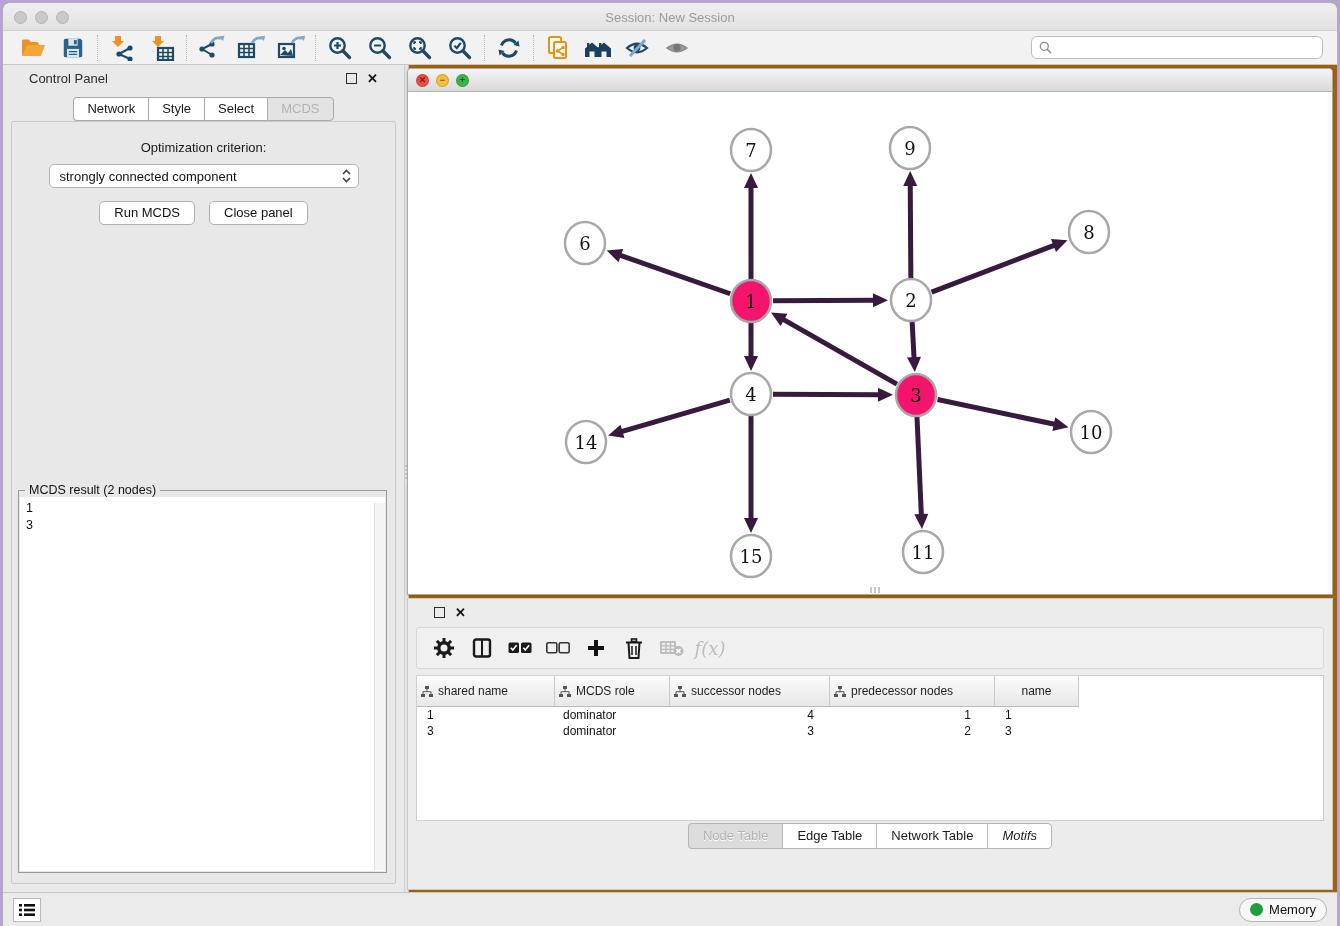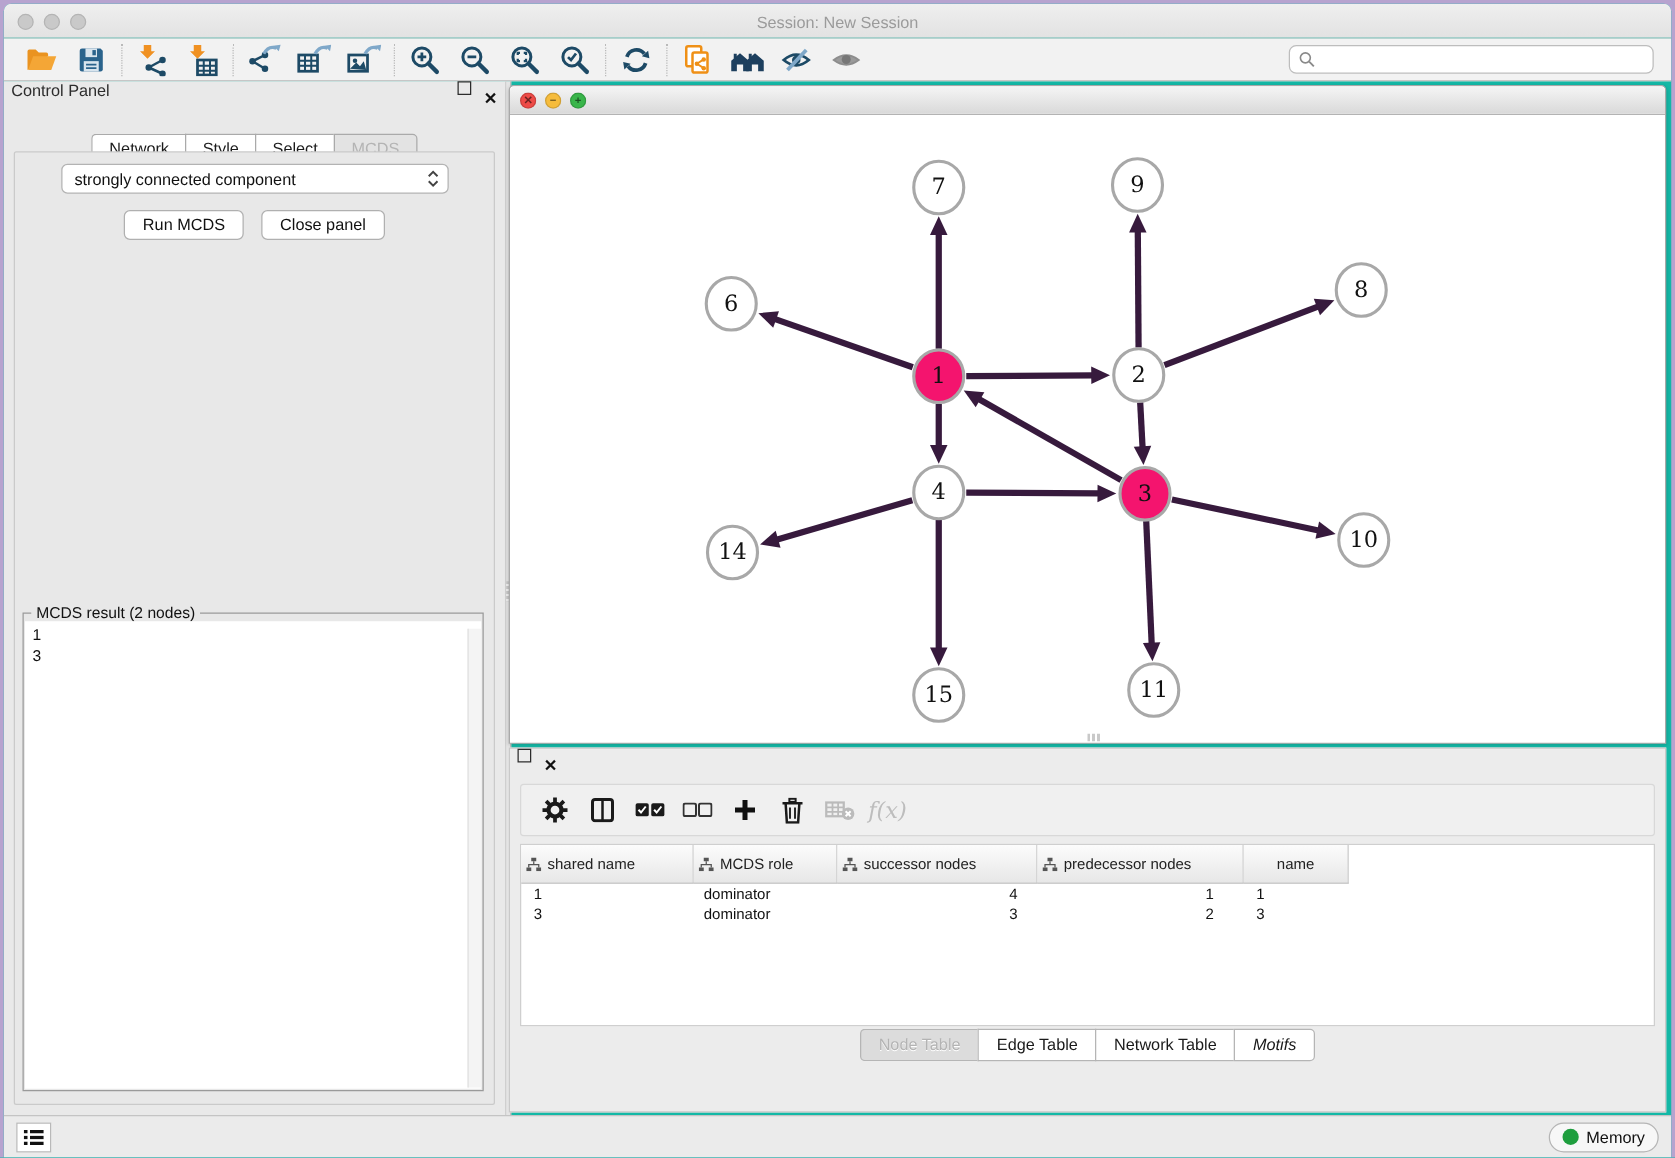--- a/index.html
+++ b/index.html
@@ -4,21 +4,21 @@
 <style>
   * { margin:0; padding:0; box-sizing:border-box; }
   html,body { width:1340px; height:926px; }
   body {
     font-family:"Liberation Sans", sans-serif;
     background:#b7a3cf;
     overflow:hidden;
   }
   .window {
     position:absolute; left:3px; top:3px; width:1334px; height:923px;
-    background:#14b8a6; border-radius:6px 6px 0 0; overflow:hidden;
+    background:#a16207; border-radius:6px 6px 0 0; overflow:hidden;
   }
   
   .titlebar {
     position:absolute; left:0; top:0; width:100%; height:28px;
     background:linear-gradient(#efefef,#e2e2e2);
     border-bottom:1px solid #cfcfcf;
   }
   .traffic { position:absolute; top:8px; left:11px; display:flex; gap:8px; }
   .dot { width:13px; height:13px; border-radius:50%; background:#c9c9c9; border:1px solid #b4b4b4; }
   .win-title {
@@ -49,28 +49,28 @@
   }
   .v-splitter {
     position:absolute; left:401px; top:62px; width:5px; bottom:34px;
     background:#e4e4e4; border-left:1px solid #cfcfcf; border-right:1px solid #bdbdbd;
   }
   .v-splitter .grip {
     position:absolute; left:0; top:400px; width:3px; height:16px;
     background:repeating-linear-gradient(#c7c7c7 0 2px, #efefef 2px 4px);
   }
   .panel-head {
-    height:26px; display:flex; padding:0 6px;
+    height:26px; display:flex; align-items:center; padding:0 26px;
     font-size:13px; color:#2c2c2c;
   }
   .panel-head .ph-title { flex:1; }
   .ph-float { width:11px; height:11px; border:1.5px solid #2c2c2c; margin-right:10px; background:transparent; }
   .ph-close { font-size:13px; font-weight:bold; color:#111; line-height:1; background:none; border:none; cursor:pointer; }
   
-  .cp-tabs { display:flex; justify-content:center; margin-top:16px;text-align:center; }
+  .cp-tabs { display:flex; justify-content:center; margin-top:6px;text-align:center; }
   .cp-tab {
     font-size:13px; padding:3px 13px 4px; background:#fff; border:1px solid #aaa;
     border-right:none; color:#1a1a1a; cursor:pointer;
   }
   .cp-tab:first-child { border-radius:4px 0 0 4px; }
   .cp-tab:last-child { border-right:1px solid #aaa; border-radius:0 4px 4px 0; }
   .cp-tab.active { background:#e3e3e3; color:#b4b4b4; }
   .cp-content {
     position:absolute; left:8px; right:8px; top:56px; bottom:8px;
     background:#e8e8e8; border:1px solid #cacaca; border-radius:2px;
@@ -352,20 +352,21 @@
       <span class="ph-float"></span>
       <button class="ph-close">✕</button>
     </div>
     <div class="cp-tabs">
       <div class="cp-tab">Network</div>
       <div class="cp-tab">Style</div>
       <div class="cp-tab">Select</div>
       <div class="cp-tab active">MCDS</div>
     </div>
     <div class="cp-content">
+      <div class="opt-label">Optimization criterion:</div>
       <div class="criterion">
         <span class="cval">strongly connected component</span>
         <svg width="11" height="16" viewBox="0 0 11 16">
           <path d="M2 6 L5.5 2.5 L9 6" fill="none" stroke="#444" stroke-width="1.6"></path>
           <path d="M2 10 L5.5 13.5 L9 10" fill="none" stroke="#444" stroke-width="1.6"></path>
         </svg>
       </div>
       <div class="btn-row">
         <button class="pbtn">Run MCDS</button>
         <button class="pbtn">Close panel</button>

